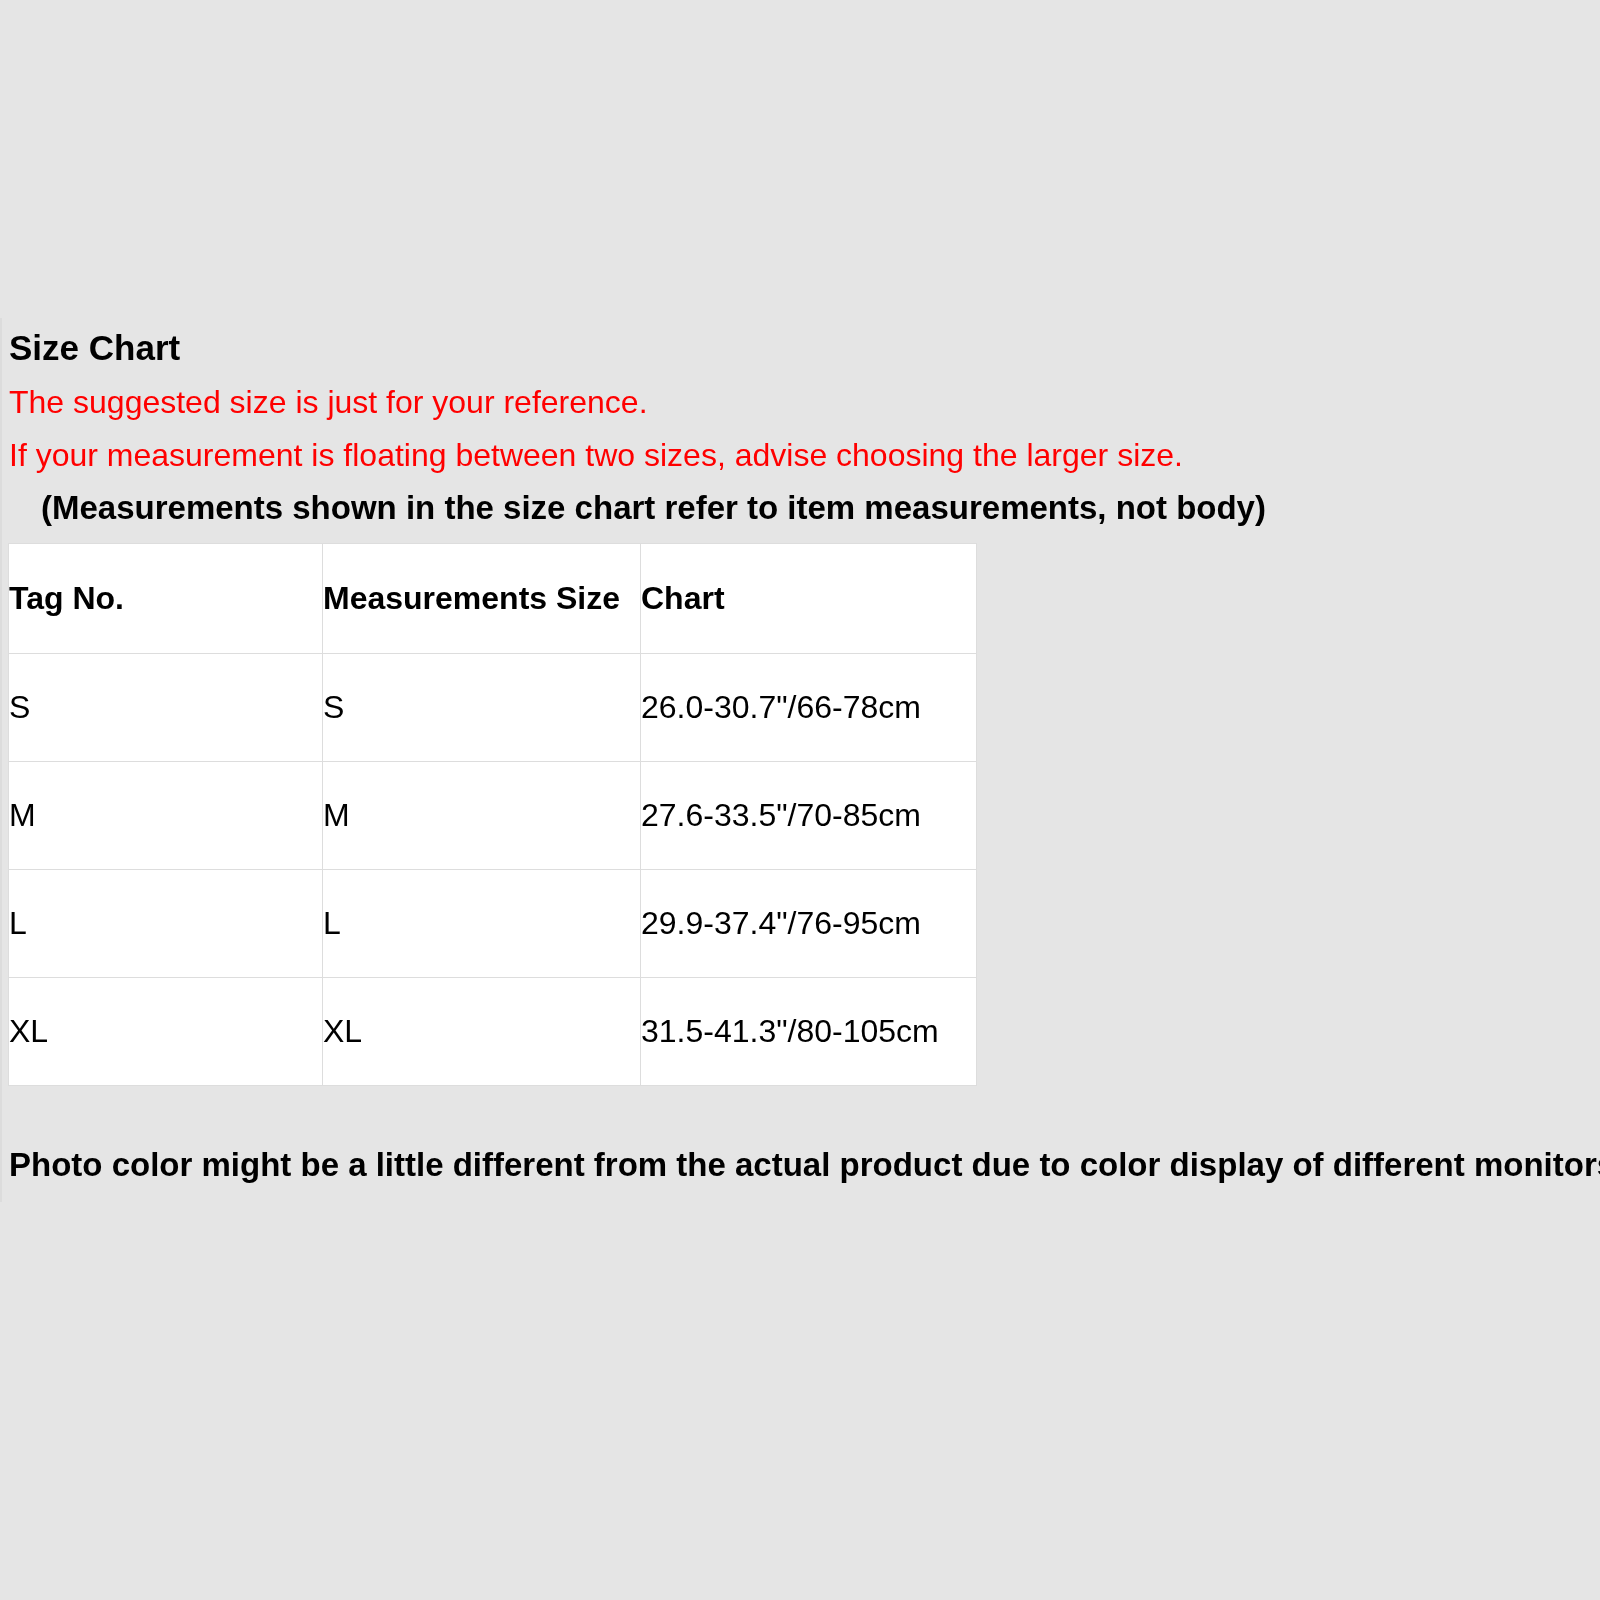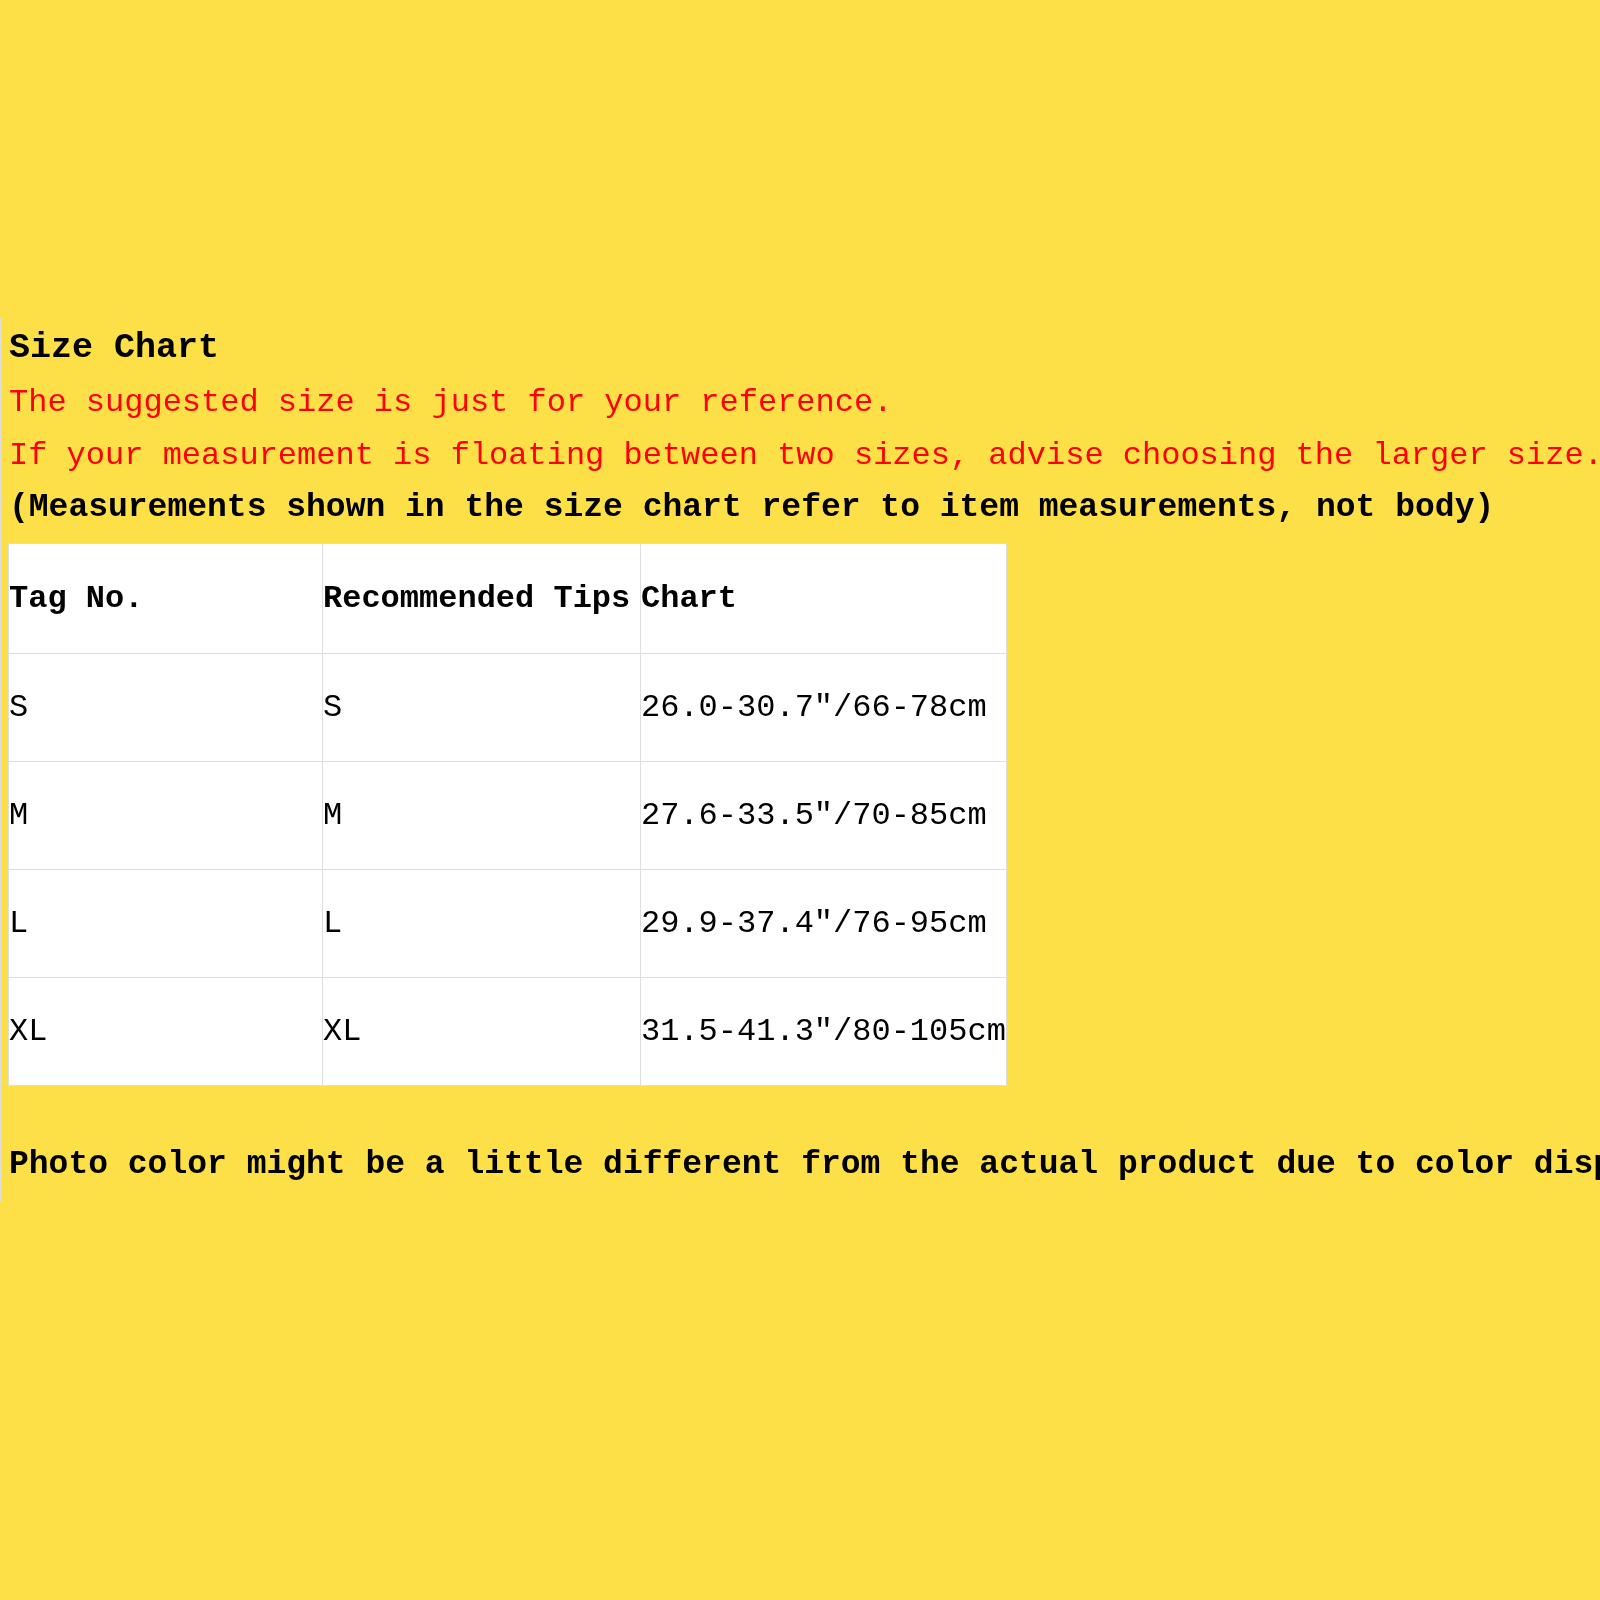--- a/index.html
+++ b/index.html
@@ -4,22 +4,22 @@
 <style>
   html, body {
     margin: 0;
     padding: 0;
     background: #ffffff;
   }
   .canvas {
     position: relative;
     width: 1600px;
     height: 1600px;
-    background: #fde047;
-    font-family: Liberation Mono, monospace;
+    background: #e5e5e5;
+    font-family: Liberation Sans, sans-serif;
     color: #000000;
     overflow: hidden;
   }
   .left-edge-line {
     position: absolute;
     left: 0;
     top: 318px;
     width: 2px;
     height: 884px;
     background: #dcdcdc;
@@ -44,20 +44,21 @@
   .red-note-2 {
     top: 438px;
     font-size: 32px;
     color: #ff0000;
   }
   .measurement-note {
     top: 490px;
     font-size: 33px;
     font-weight: bold;
     color: #000000;
+    margin-left: 32px;
   }
   table.size-table {
     position: absolute;
     left: 8px;
     top: 543px;
     border-collapse: collapse;
     table-layout: fixed;
   }
   table.size-table th,
   table.size-table td {
@@ -108,21 +109,21 @@
 
   <table class="size-table">
     <colgroup>
       <col class="col-tag">
       <col class="col-rec">
       <col class="col-waist">
     </colgroup>
     <thead>
       <tr>
         <th>Tag No.</th>
-        <th>Recommended Tips</th>
+        <th>Measurements Size</th>
         <th>Chart</th>
       </tr>
     </thead>
     <tbody>
       <tr>
         <td>S</td>
         <td>S</td>
         <td>26.0-30.7"/66-78cm</td>
       </tr>
       <tr>

